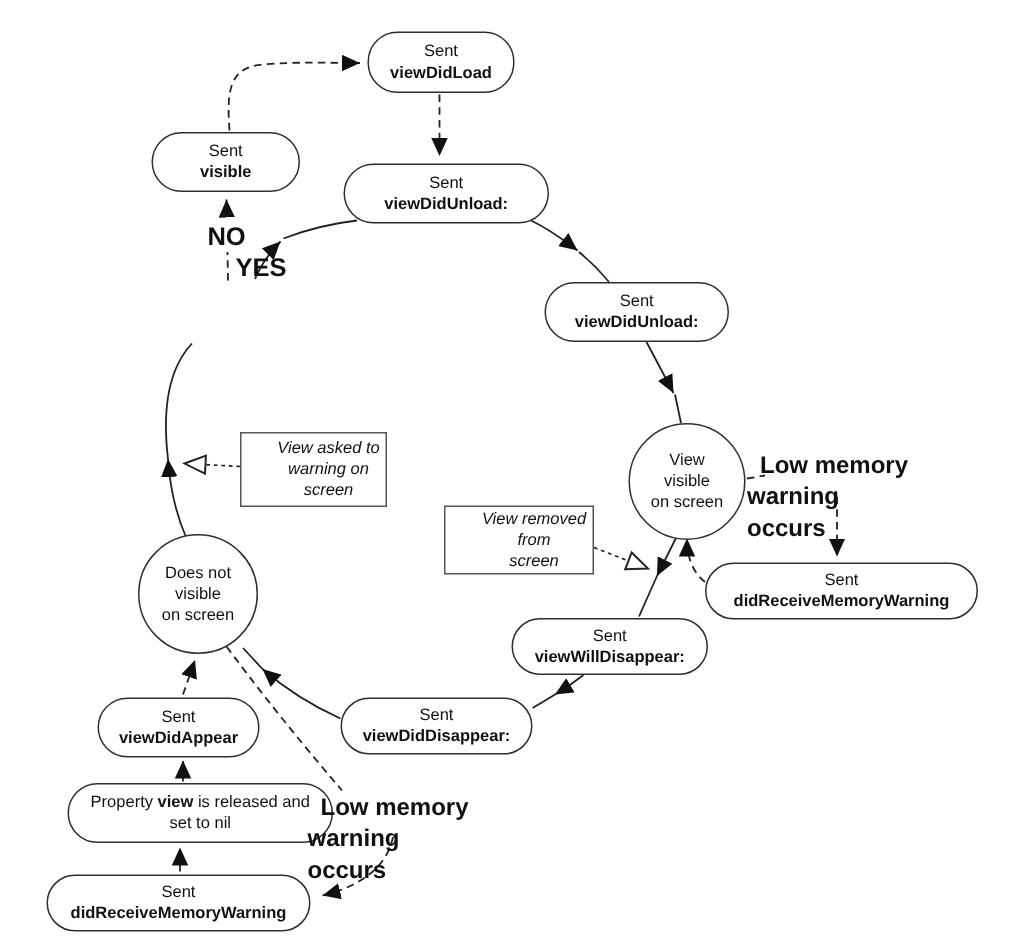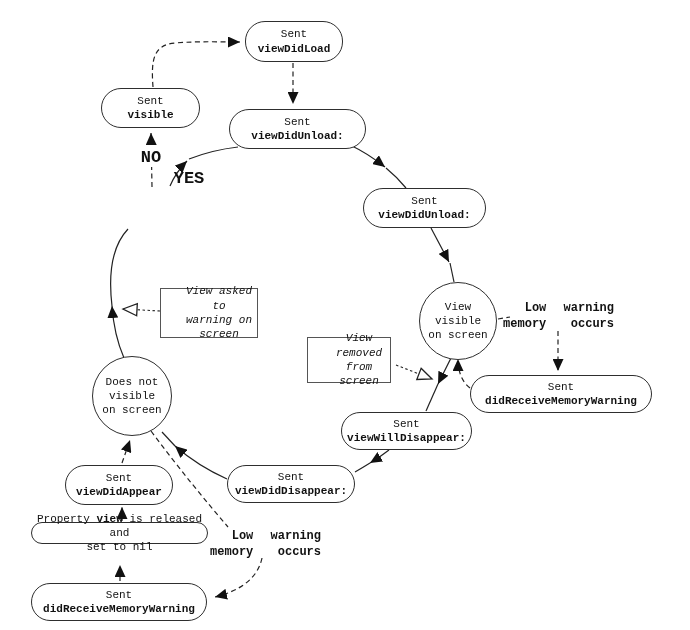--- a/index.html
+++ b/index.html
@@ -1,32 +1,32 @@
 <!DOCTYPE html>
 <html><head>
 <meta charset="utf-8">
 <style>
   html,body{margin:0;padding:0;background:#fff;}
   .stage{
     position:relative;width:690px;height:630px;background:#fff;
-    font-family:Liberation Mono, monospace;color:#111;overflow:hidden;
+    font-family:Liberation Sans, sans-serif;color:#111;overflow:hidden;
   }
   .arrows{position:absolute;left:0;top:0;}
   .node{
     position:absolute;box-sizing:border-box;background:#fff;
     border:1.3px solid #2e2e2e;border-radius:20px;
     display:flex;flex-direction:column;align-items:center;justify-content:center;
     text-align:center;font-size:11px;line-height:1.3;z-index:2;
   }
   .node .m{font-weight:bold;}
   .circle{border-radius:50%;}
   .rect{border-radius:0;border:1.5px solid #555;font-style:italic;padding-left:20px;}
   .memlabel{
-    position:absolute;z-index:2;font-weight:bold;font-size:12px;line-height:1.3;
-    text-align:right;display:flex;align-items:center;
+    position:absolute;z-index:2;font-weight:bold;font-size:16px;line-height:1.3;
+    text-align:left;display:flex;flex-direction:column;align-items:center;
   }
   .flabel{
     position:absolute;z-index:3;font-weight:bold;font-size:17px;
     background:#fff;padding:0 1px;text-align:center;
   }
 </style>
 </head>
 <body>
 
 <div class="stage">
@@ -106,21 +106,21 @@
     <span>View</span>
     <span>visible</span>
     <span>on screen</span>
   </div>
 
   <div class="node" style="left:470px;top:375px;width:182px;height:38px">
     <span>Sent</span>
     <span class="m">didReceiveMemoryWarning</span>
   </div>
 
-  <div class="node rect" style="left:307px;top:337px;width:84px;height:46px">
+  <div class="node rect" style="left:296px;top:337px;width:100px;height:46px">
     <span>View removed</span>
     <span>from</span>
     <span>screen</span>
   </div>
 
   <div class="node" style="left:341px;top:412px;width:131px;height:38px">
     <span>Sent</span>
     <span class="m">viewWillDisappear:</span>
   </div>
 
@@ -133,21 +133,21 @@
     <span>Does not</span>
     <span>visible</span>
     <span>on screen</span>
   </div>
 
   <div class="node" style="left:65px;top:465px;width:108px;height:40px">
     <span>Sent</span>
     <span class="m">viewDidAppear</span>
   </div>
 
-  <div class="node" style="left:31px;top:522px;width:177px;height:22px">
+  <div class="node" style="left:45px;top:522px;width:177px;height:40px">
     <span><span>Property </span><span class="m">view</span><span> is released and</span></span>
     <span>set to nil</span>
   </div>
 
   <div class="node" style="left:31px;top:583px;width:176px;height:38px">
     <span>Sent</span>
     <span class="m">didReceiveMemoryWarning</span>
   </div>
 
   <div class="node rect" style="left:160px;top:288px;width:98px;height:50px">
@@ -161,15 +161,15 @@
     <span>warning occurs</span>
   </div>
 
   <div class="memlabel" style="left:205px;top:529px;width:116px">
     <span>Low memory</span>
     <span>warning occurs</span>
   </div>
 
   <div class="flabel" style="left:134px;top:148px;width:32px">NO</div>
 
-  <div class="flabel" style="left:170px;top:169px;width:36px;background:transparent">YES</div>
+  <div class="flabel" style="left:155px;top:169px;width:36px;background:transparent">YES</div>
 
 </div>
 
 </body></html>

